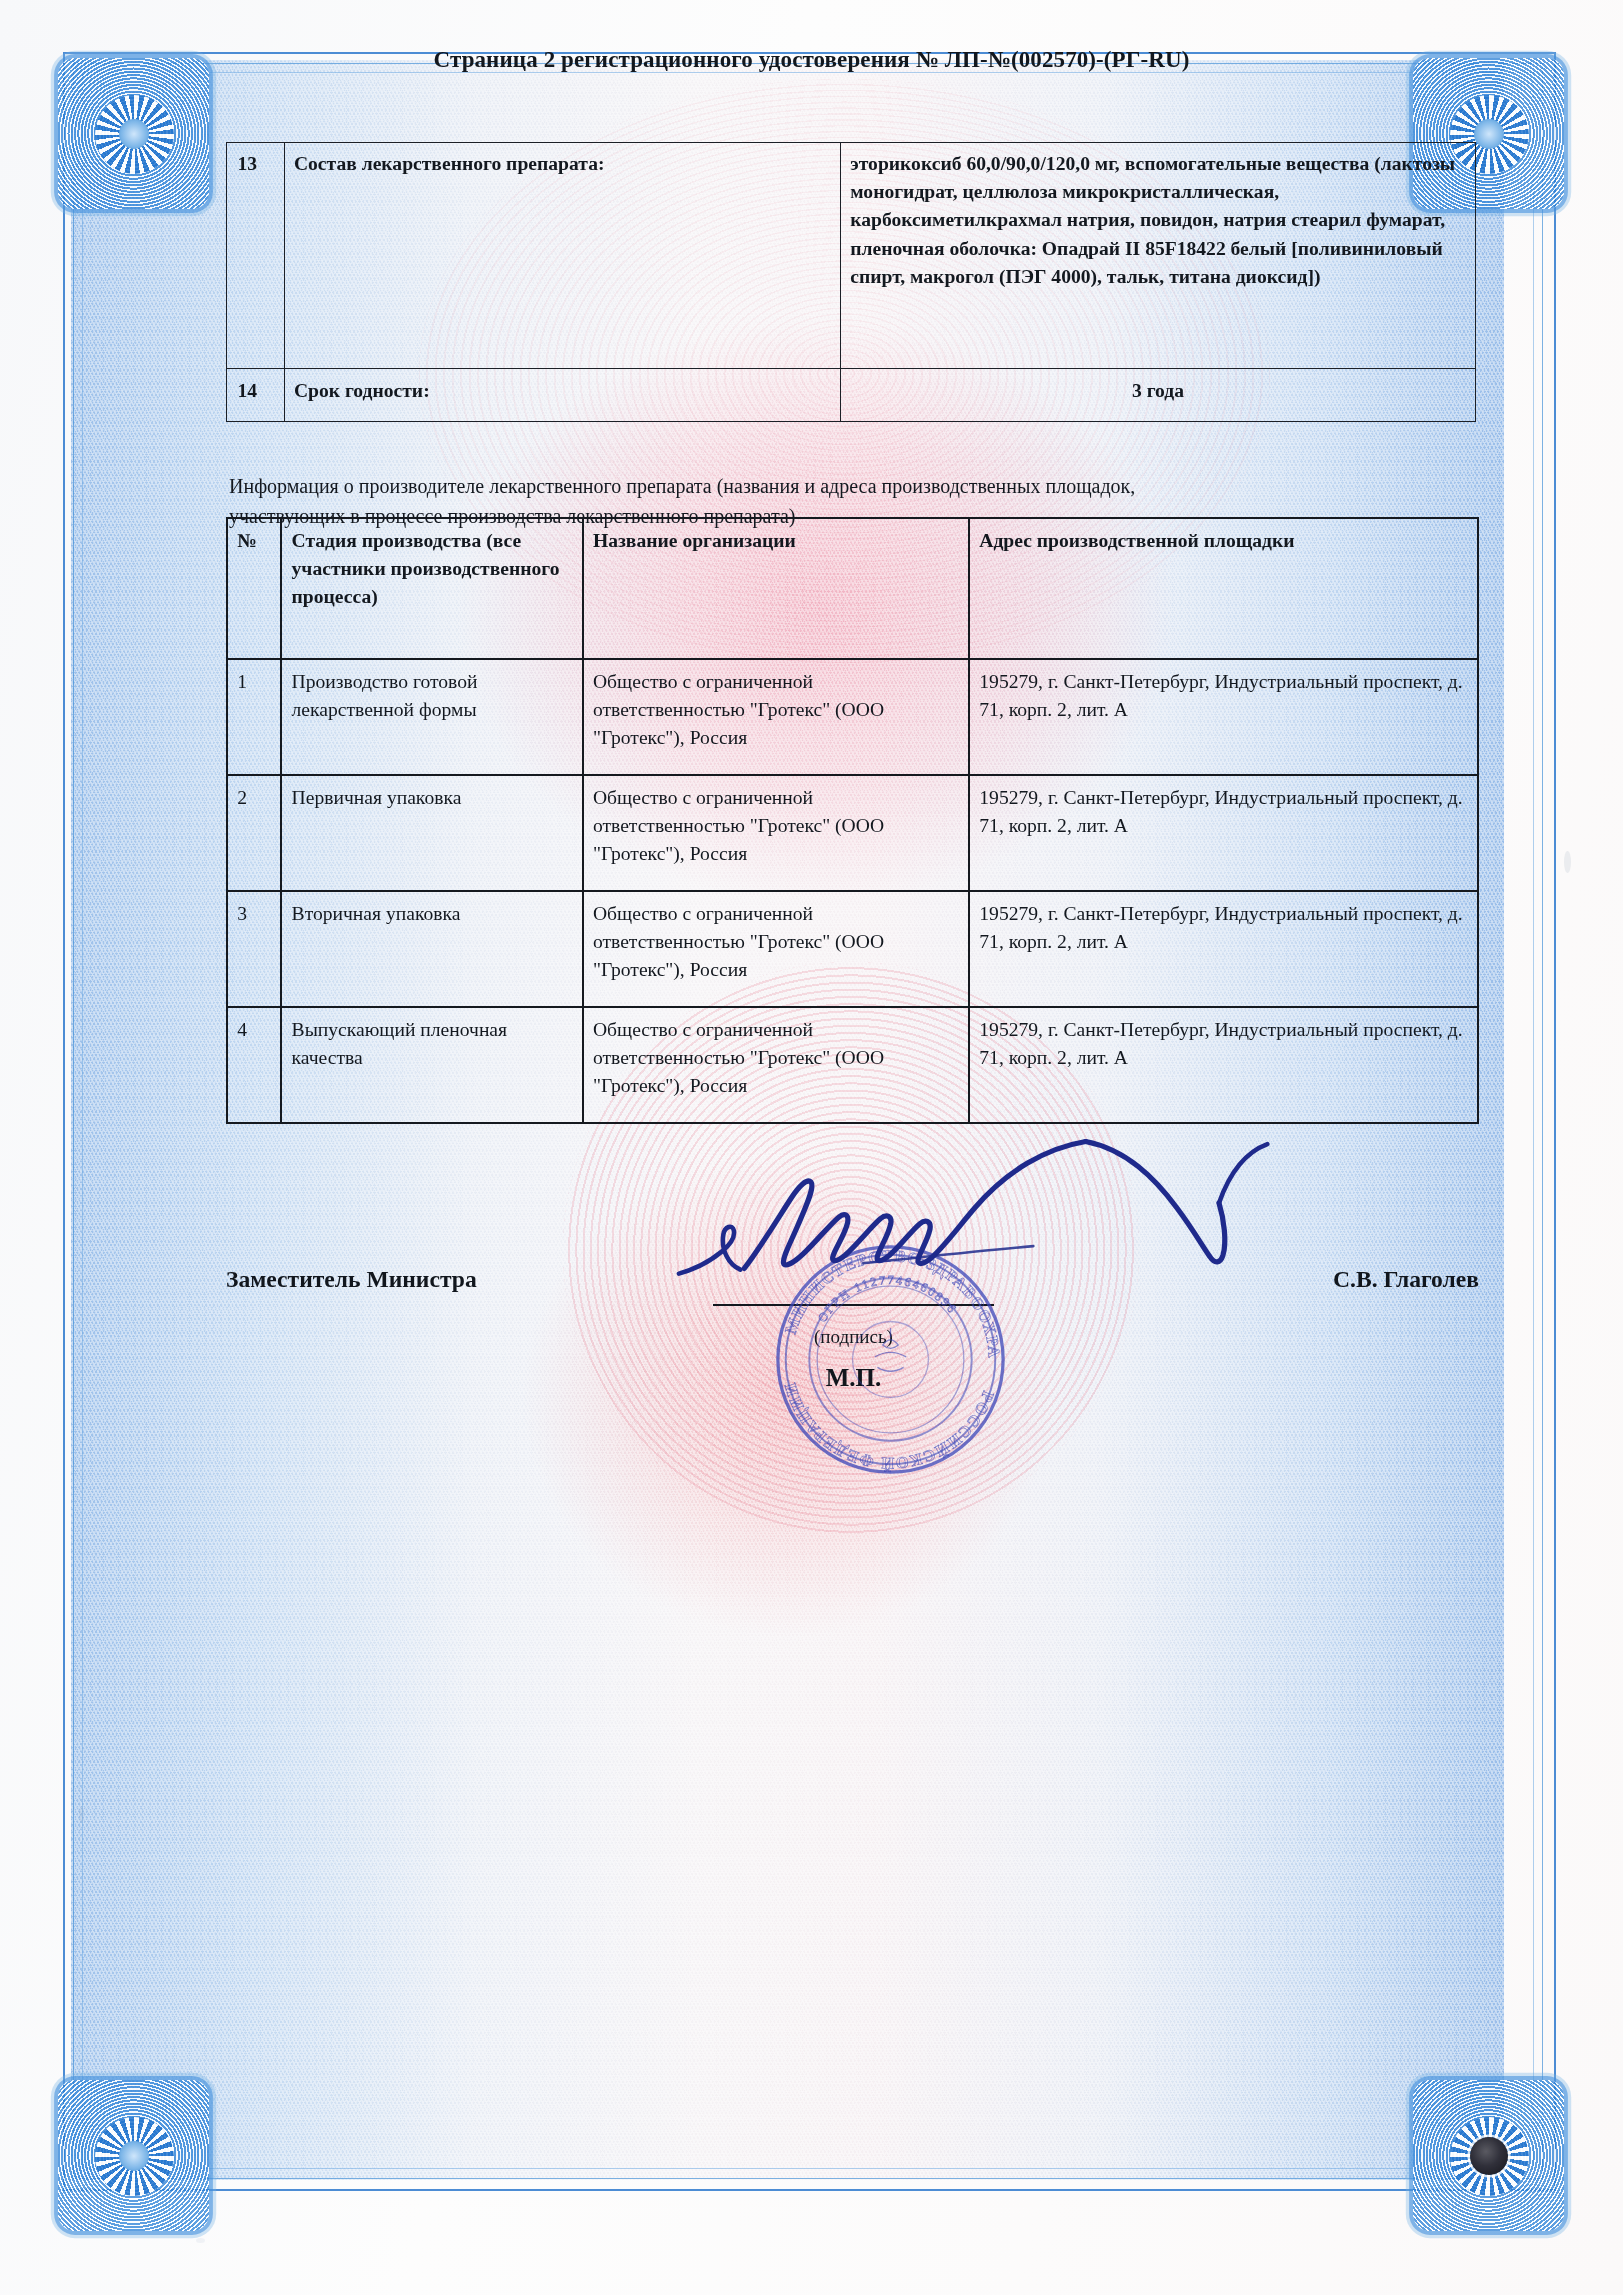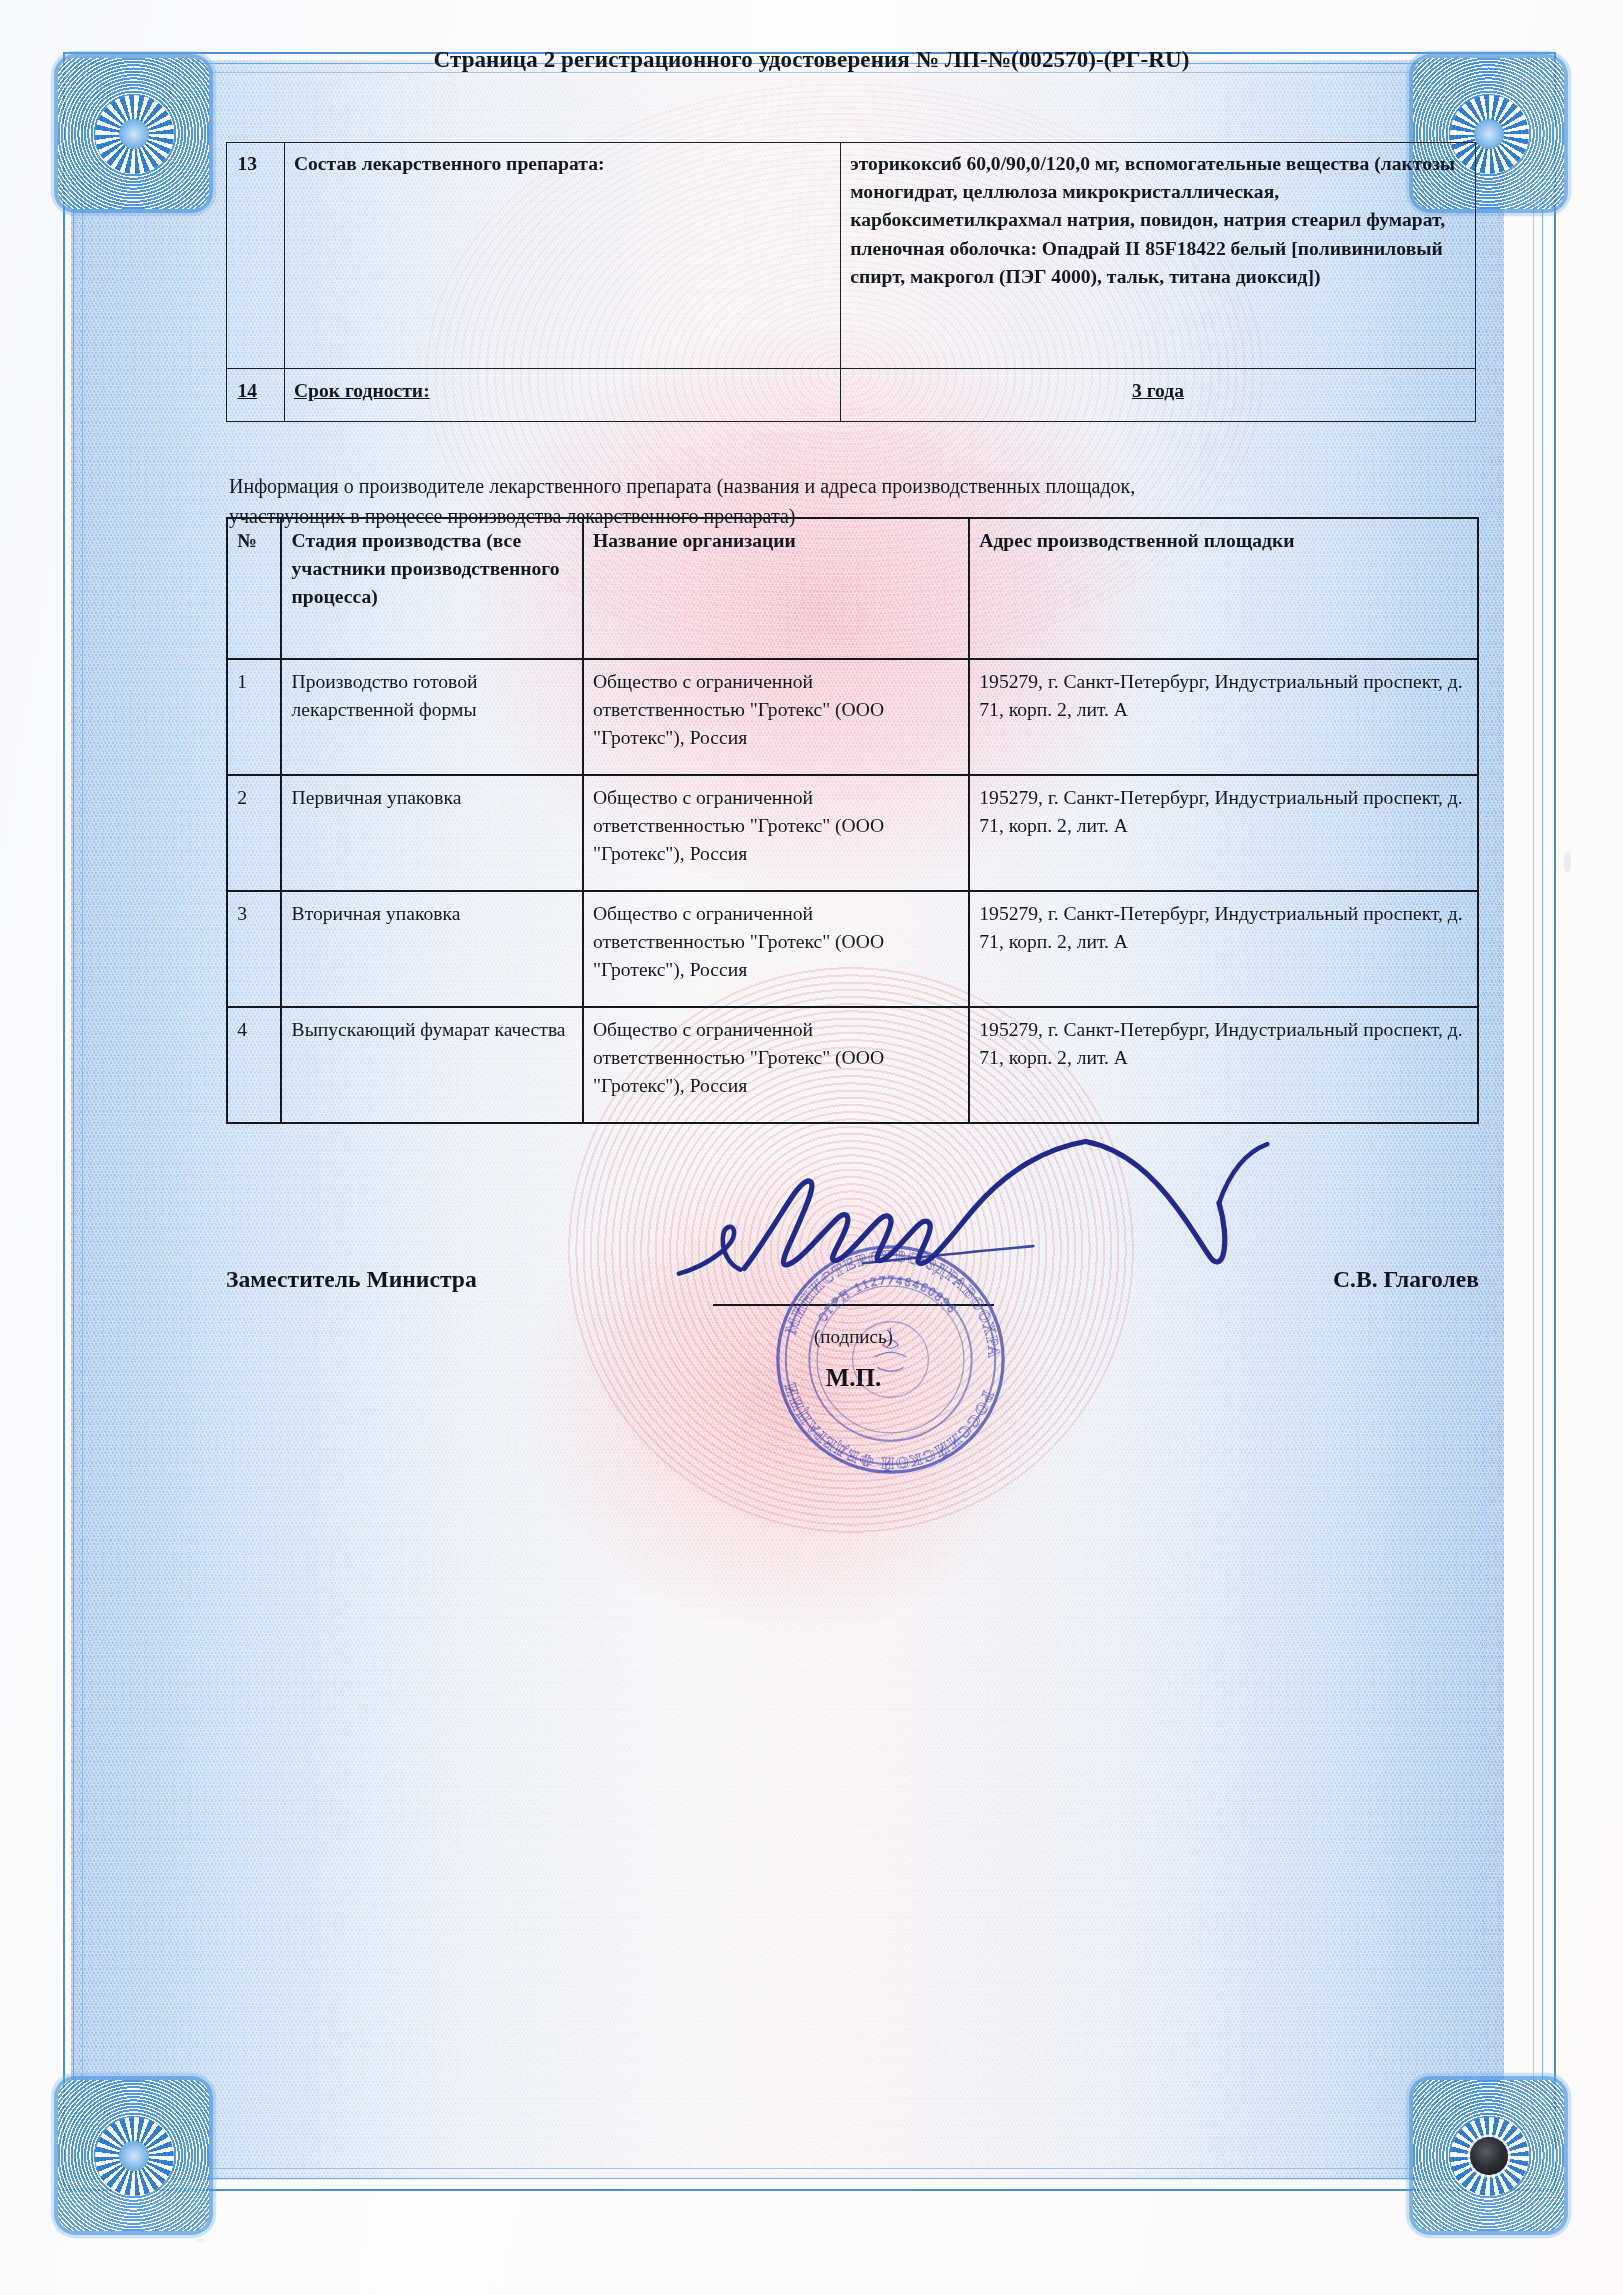--- a/index.html
+++ b/index.html
@@ -176,21 +176,21 @@
     border: 1.3px solid #1b1f26;
     vertical-align: top;
     padding: 6.5px 9.2px 9.2px 9.2px;
     line-height: 1.45;
   }
   .table-top td.num      { width: 37px; font-weight: bold; text-align: left; padding-left: 10.5px; }
   .table-top td.label    { width: 537px; font-weight: bold; }
   .table-top td.value    { font-weight: bold; }
   .table-top td.value-c  { font-weight: bold; text-align: center; }
   .table-top tr.r13 td { height: 209px; }
-  .table-top tr.r14 td { height: 37px; padding-top: 7.9px; padding-bottom: 7.9px; text-decoration: underline; }
+  .table-top tr.r14 td { height: 37px; padding-top: 7.9px; padding-bottom: 7.9px; }
 
   
   .intro {
     position: absolute;
     left: 229px;
     top: 432px;
     width: 1243px;
     text-align: left;
     font-size: 20px;
     line-height: 1.5;
@@ -389,21 +389,21 @@
           <td class="c-addr">195279, г. Санкт-Петербург, Индустриальный проспект, д. 71, корп. 2, лит. А</td>
         </tr>
         <tr>
           <td class="c-no">3</td>
           <td class="c-stage">Вторичная упаковка</td>
           <td class="c-org">Общество с ограниченной ответственностью "Гротекс" (ООО "Гротекс"), Россия</td>
           <td class="c-addr">195279, г. Санкт-Петербург, Индустриальный проспект, д. 71, корп. 2, лит. А</td>
         </tr>
         <tr>
           <td class="c-no">4</td>
-          <td class="c-stage">Выпускающий фумарат качества</td>
+          <td class="c-stage">Выпускающий пленочная качества</td>
           <td class="c-org">Общество с ограниченной ответственностью "Гротекс" (ООО "Гротекс"), Россия</td>
           <td class="c-addr">195279, г. Санкт-Петербург, Индустриальный проспект, д. 71, корп. 2, лит. А</td>
         </tr>
       </tbody>
     </table>
 
     <div class="sign-block">
       <div class="sign-left">Заместитель Министра</div>
       <div class="sign-line"></div>
       <div class="sign-caption">(подпись)</div>

